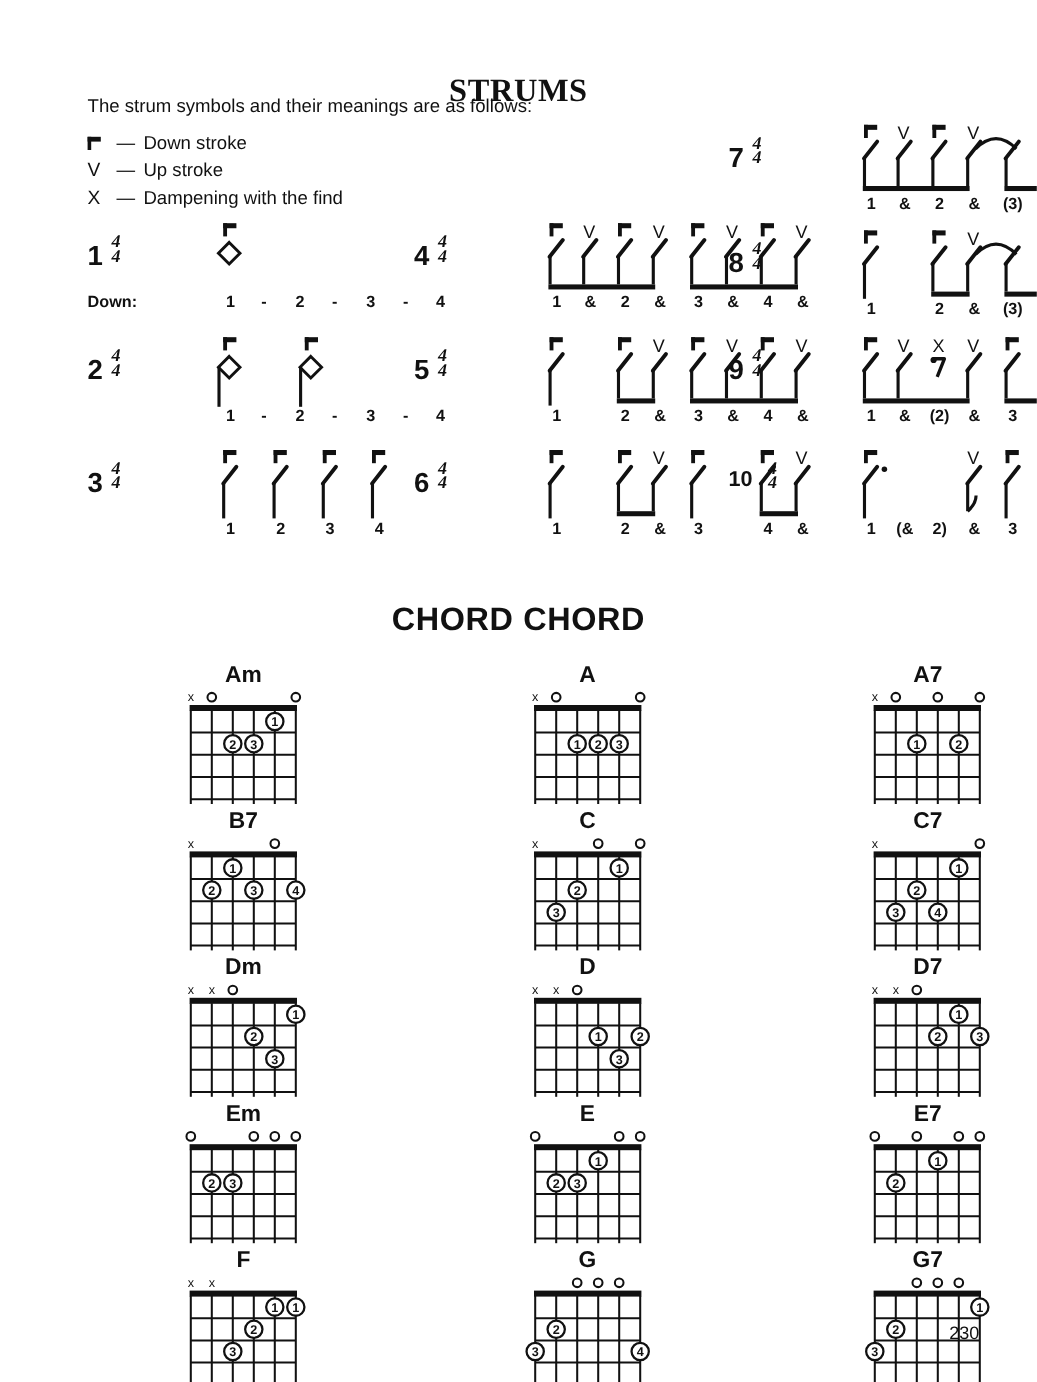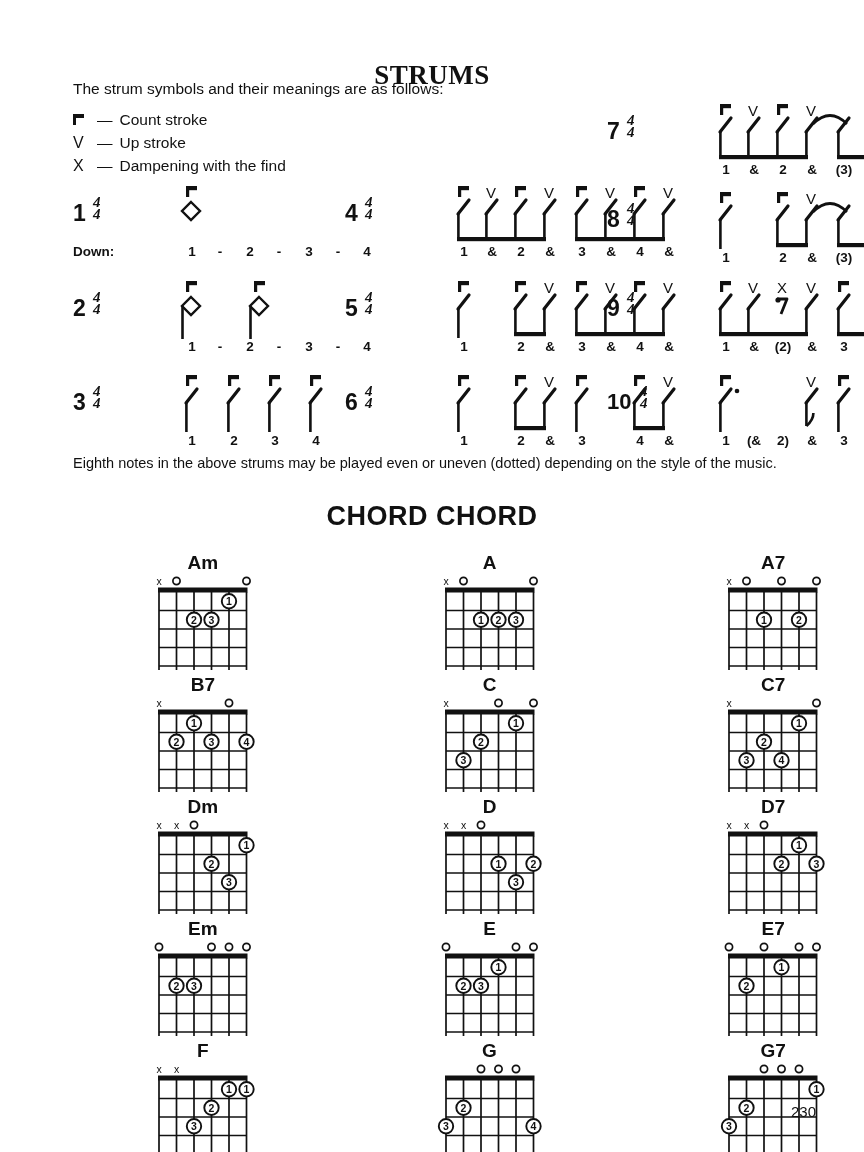--- a/index.html
+++ b/index.html
@@ -33,21 +33,21 @@
   }
   .dn-glyph::before{content:"";position:absolute;left:0;top:0;width:11px;height:4px;background:#111;}
   .dn-glyph::after{content:"";position:absolute;left:0;top:0;width:3px;height:11px;background:#111;}
   .up-glyph{font-size:16px;line-height:11px;}
 
   
   .strum{position:absolute;}
   .strum-num{
     position:absolute;font-size:23px;font-weight:bold;left:0;top:14px;
   }
-  .strum-num.wide{font-size:22px;}
+  .strum-num.wide{font-size:18px;}
   .timesig{position:absolute;top:10px;font-size:13px;font-weight:bold;
     line-height:11px;text-align:center;font-family:"Liberation Serif",serif;}
   .timesig i{display:block;font-style:italic;font-weight:bold;font-size:15px;line-height:12px;}
   .counts{position:absolute;font-size:13.5px;font-weight:bold;}
   .count-label{position:absolute;font-size:13.5px;font-weight:bold;}
 
   svg{display:block;overflow:visible;}
 
   
   #chord-grid{position:absolute;left:0;top:552px;width:864px;}
@@ -66,21 +66,21 @@
   <h1 class="section-title" id="strums-title">STRUMS</h1>
 
   <div class="body-text" id="strums-intro">The strum symbols and their meanings are as follows:</div>
 
   <div id="legend">
       <div class="legend-row">
         <span class="legend-sym">
           <span class="dn-glyph"></span>
         </span>
         <span class="legend-dash">—</span>
-        <span class="legend-label">Count stroke</span>
+        <span class="legend-label">Down stroke</span>
       </div>
       <div class="legend-row">
         <span class="legend-sym">
           <span class="up-glyph">V</span>
         </span>
         <span class="legend-dash">—</span>
         <span class="legend-label">Up stroke</span>
       </div>
       <div class="legend-row">
         <span class="legend-sym">
@@ -448,21 +448,20 @@
           <rect x="288" y="51" width="32" height="4.2" fill="#111111"></rect>
         </svg>
         <div class="counts" style="left: 110px; top: 58px; width: 18px; text-align: center;">1</div>
         <div class="counts" style="left: 138px; top: 58px; width: 18px; text-align: center;">(&amp;</div>
         <div class="counts" style="left: 167px; top: 58px; width: 18px; text-align: center;">2)</div>
         <div class="counts" style="left: 196px; top: 58px; width: 18px; text-align: center;">&amp;</div>
         <div class="counts" style="left: 228px; top: 58px; width: 18px; text-align: center;">3</div>
       </div>
     </div>
 
-  <div class="body-text" id="footnote">Eighth notes in the above strums may be played even or uneven (dotted) depending on the style of the music.</div>
 
   <h1 class="section-title" id="chord-title">CHORD CHORD</h1>
 
 
   <div id="chord-grid">
       <div class="chord-row">
         <div class="chord-cell chord-col-0">
           <div class="chord-name">Am</div>
           <svg width="119.5" height="98" viewBox="0 0 119.5 98">
             <rect x="15" y="11.5" width="89.5" height="5" fill="#111111"></rect>

